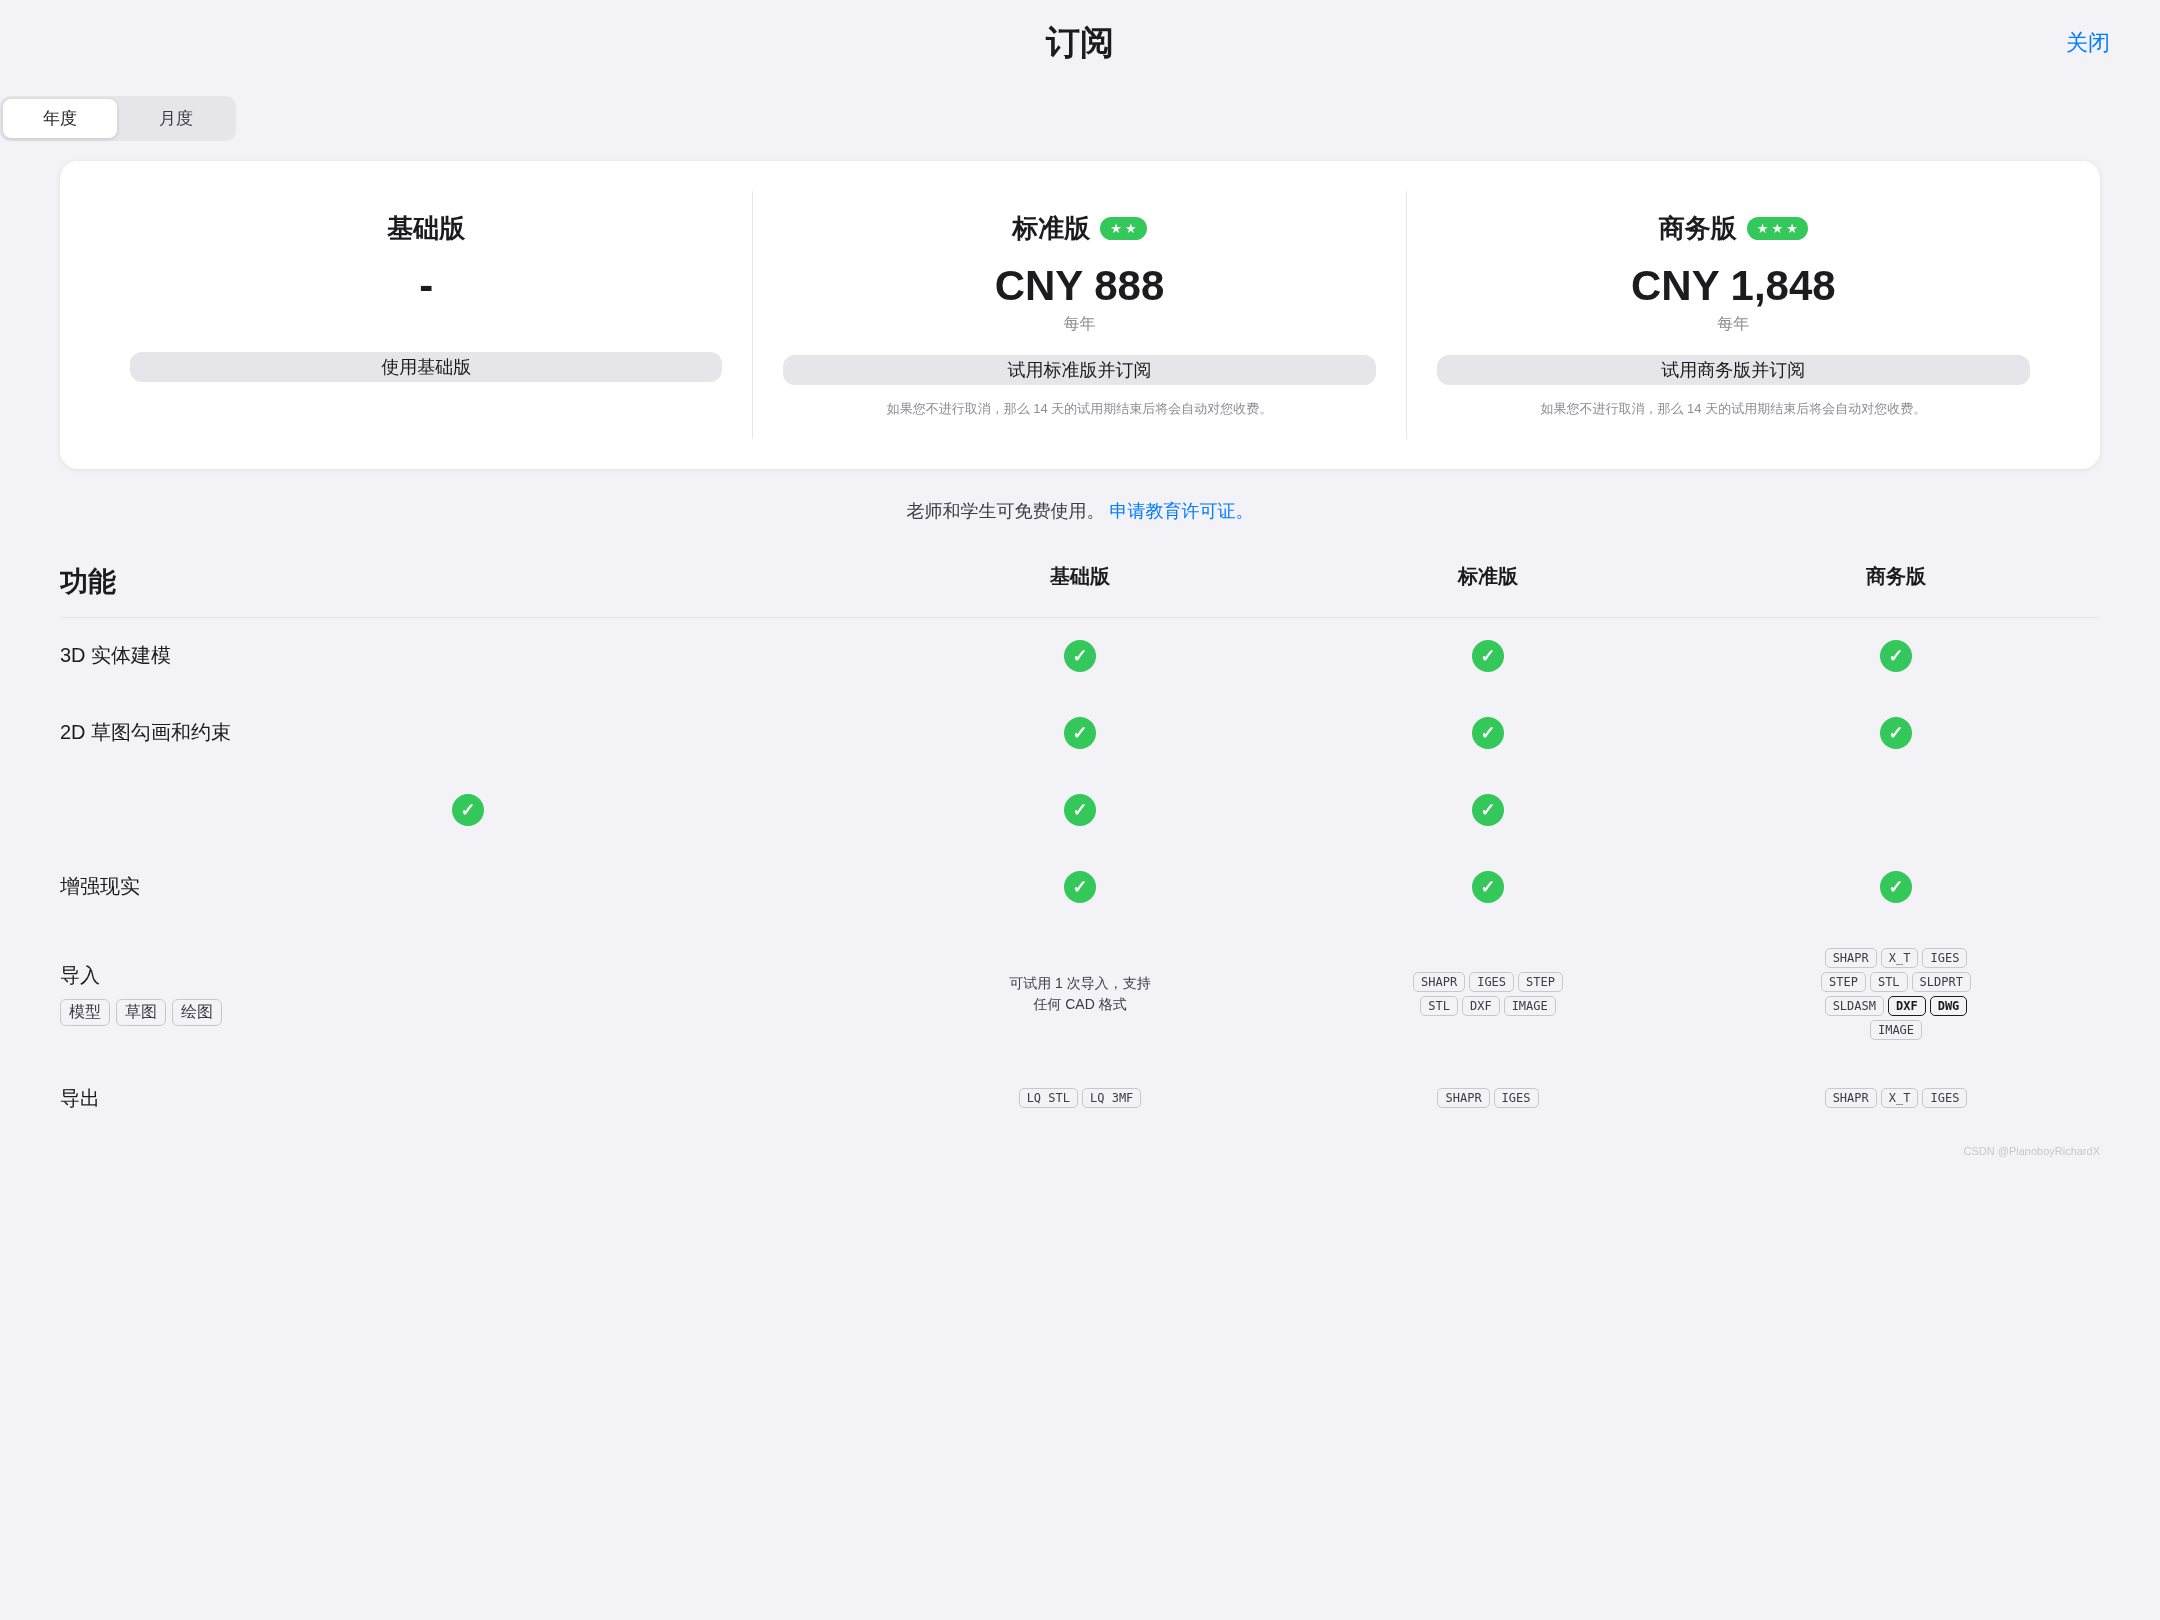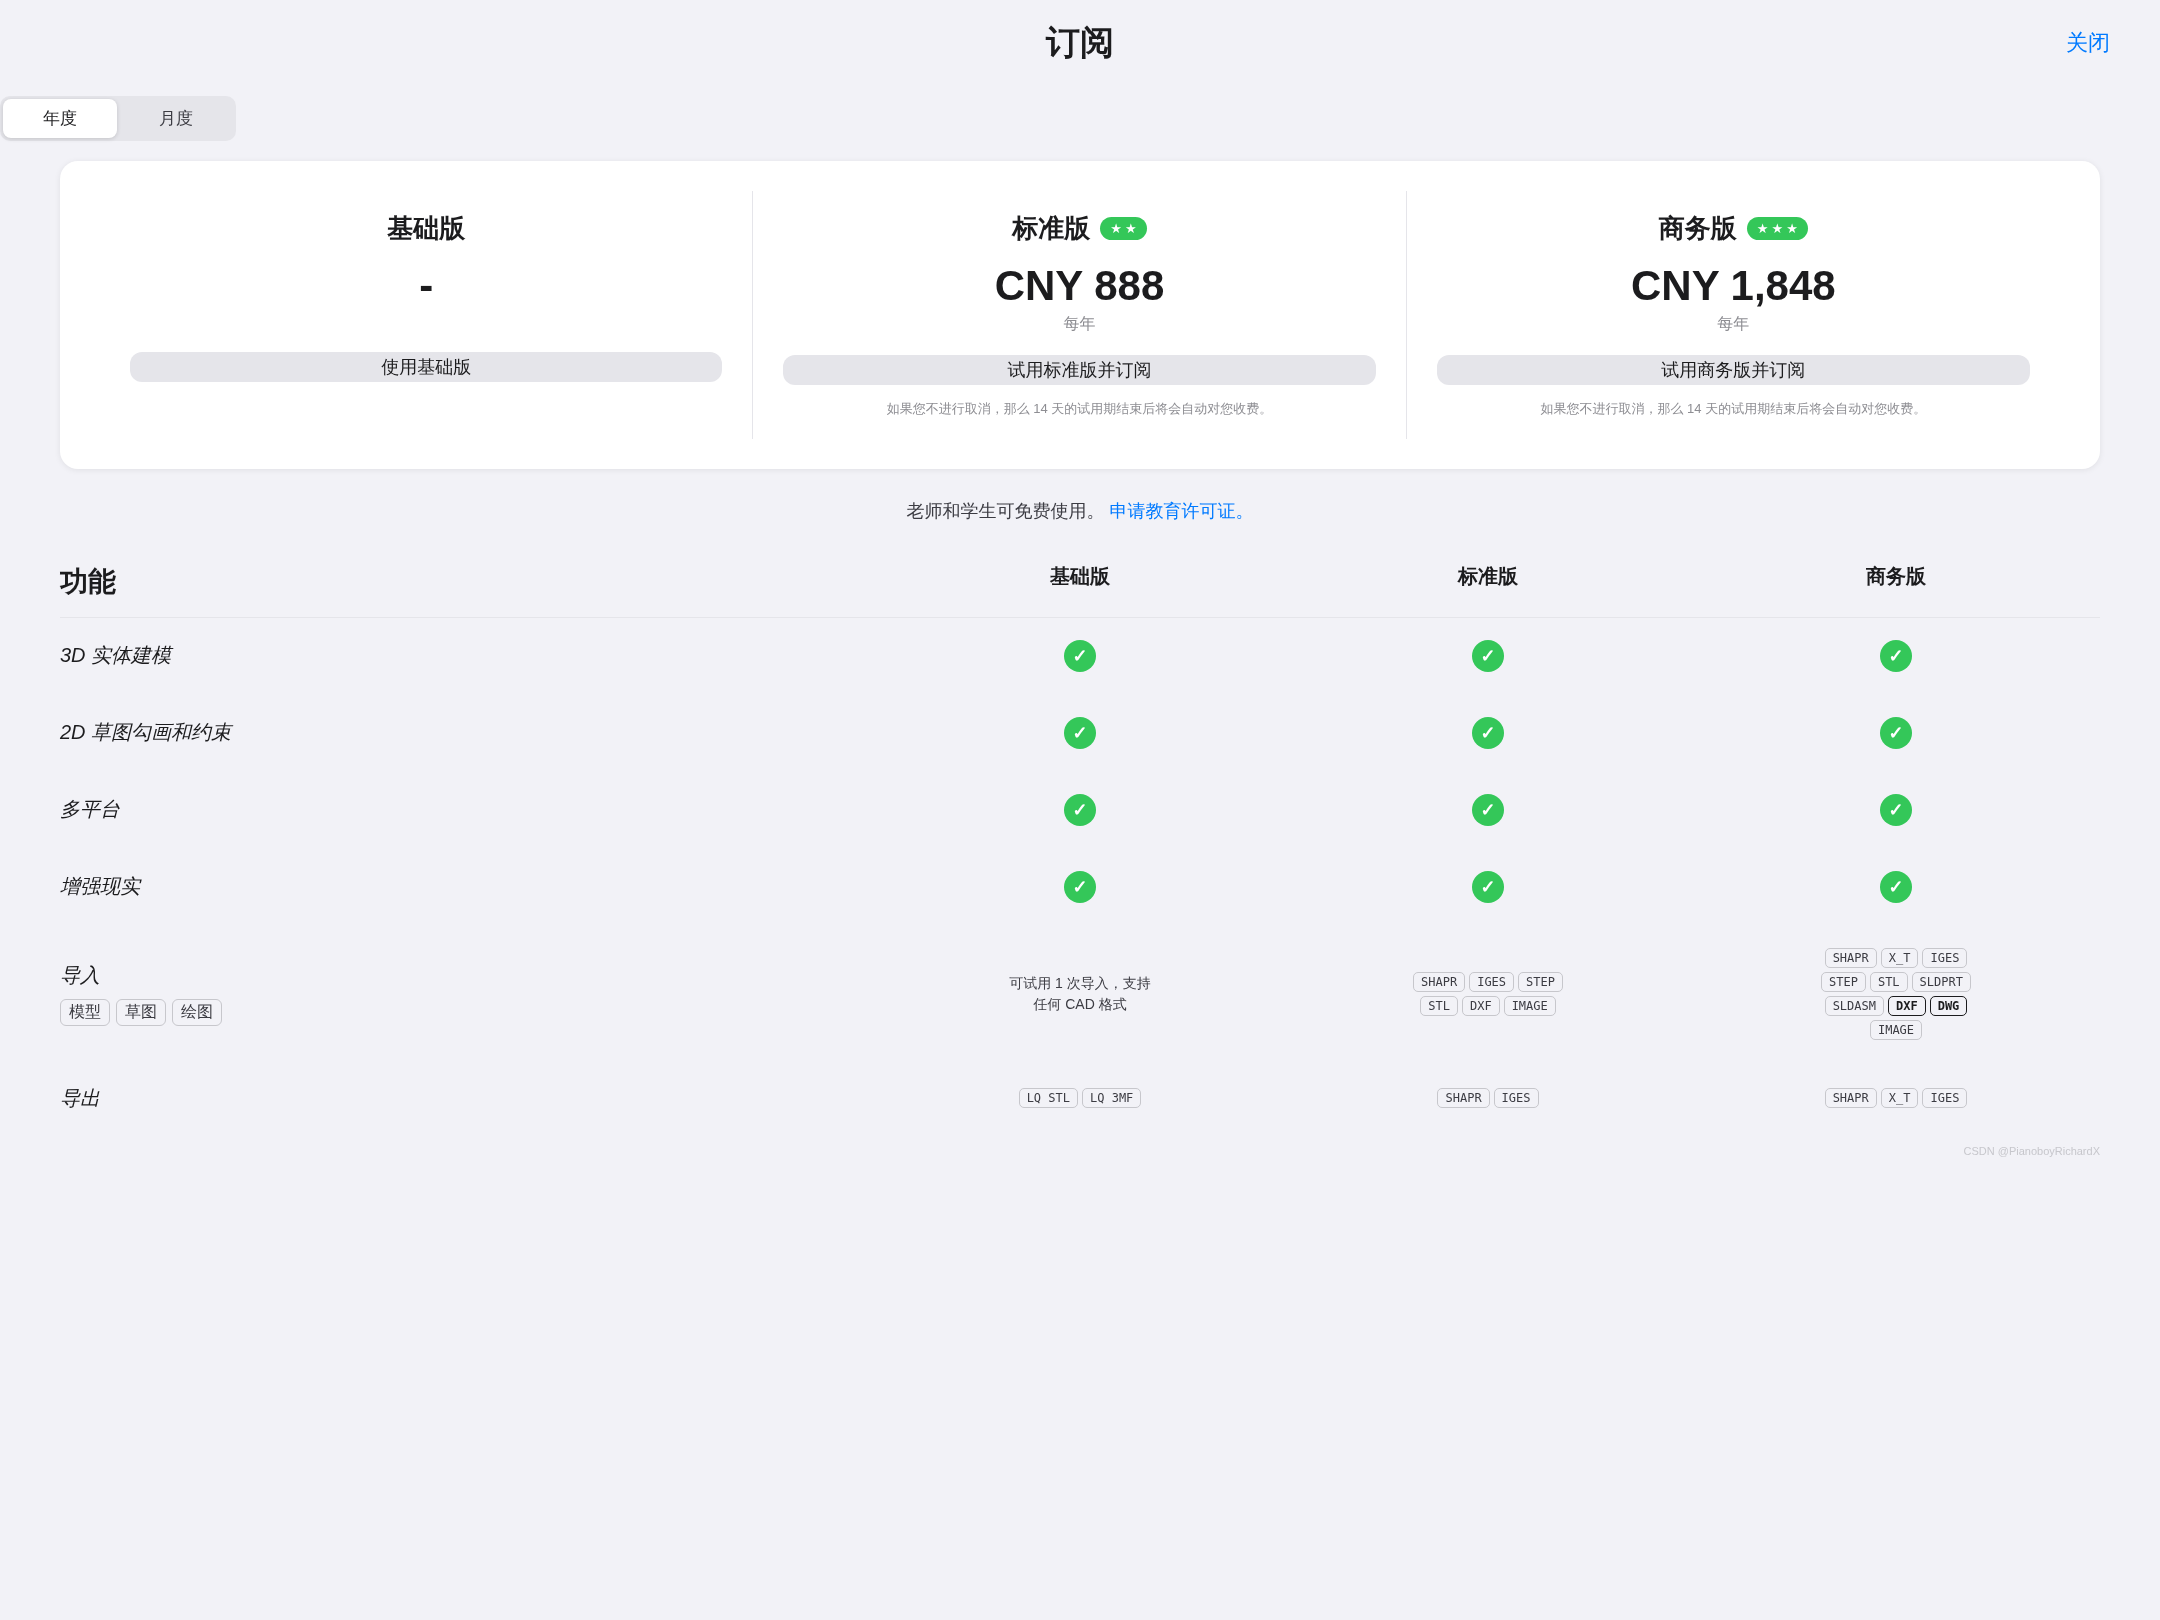--- a/index.html
+++ b/index.html
@@ -194,21 +194,20 @@
 
     .feature-name-cell {
       display: flex;
       flex-direction: column;
       gap: 6px;
     }
     .feature-name {
       font-size: 20px;
       color: #1c1c1e;
       font-weight: 400;
-      font-style: italic;
     }
     .feature-tags {
       display: flex;
       flex-wrap: wrap;
       gap: 6px;
       margin-top: 4px;
     }
     .feature-tag {
       border: 1px solid #c7c7cc;
       border-radius: 6px;
@@ -372,23 +371,20 @@
     </div>
     <div class="feature-cell">
       <div class="check-icon"></div>
     </div>
     <div class="feature-cell">
       <div class="check-icon"></div>
     </div>
   </div>
 
   <div class="feature-row">
-    <div class="feature-name-cell">
-      <span class="feature-name">多平台</span>
-    </div>
     <div class="feature-cell">
       <div class="check-icon"></div>
     </div>
     <div class="feature-cell">
       <div class="check-icon"></div>
     </div>
     <div class="feature-cell">
       <div class="check-icon"></div>
     </div>
   </div>

